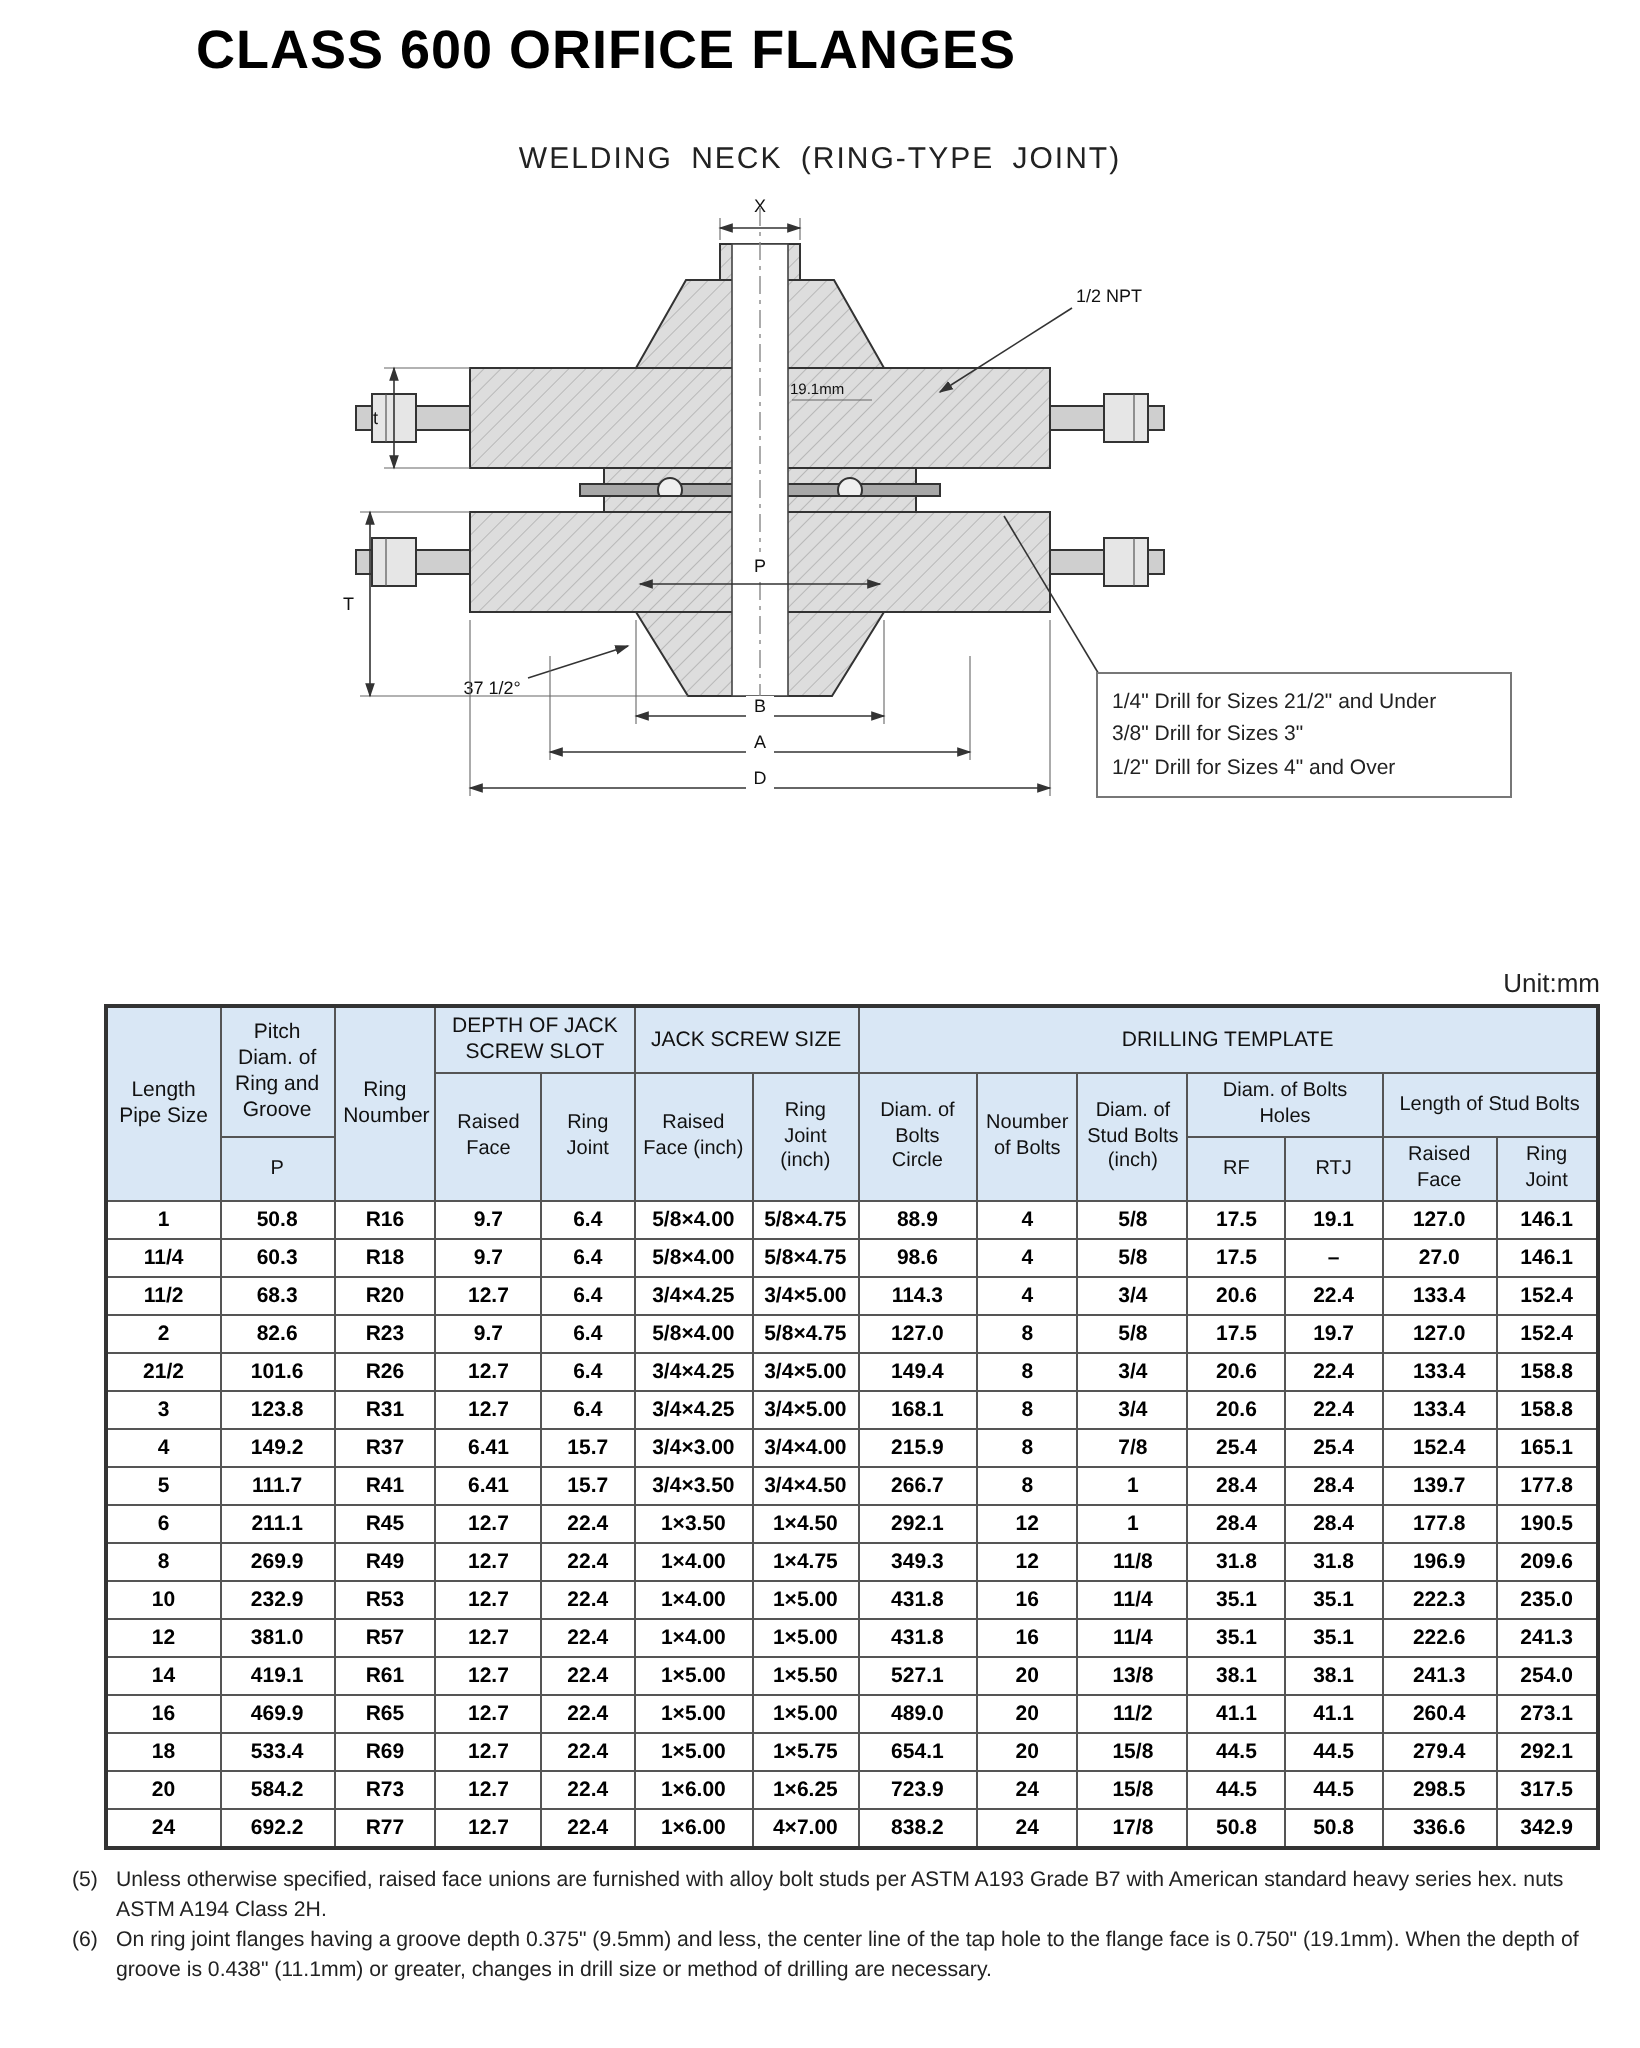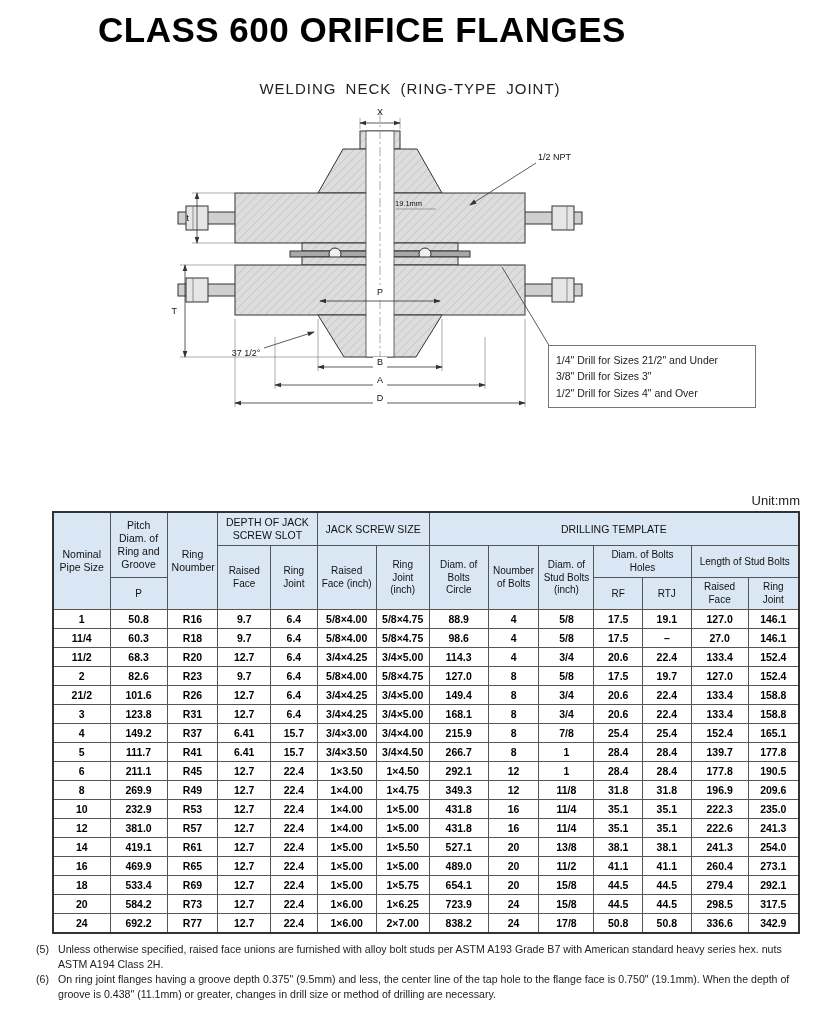--- a/index.html
+++ b/index.html
@@ -4,21 +4,21 @@
 <style>
   * { box-sizing: border-box; margin: 0; padding: 0; }
   html,body { background:#ffffff; }
   body {
     width: 820px; height: 1024px; position: relative;
     font-family: "Liberation Sans", "DejaVu Sans", sans-serif;
     color: #111; overflow: hidden;
   }
   .title {
     margin: 10px 0 0 98px;
-    font-size: 35px; font-weight: 800; letter-spacing: .5px; color:#000;
+    font-size: 27px; font-weight: 800; letter-spacing: .5px; color:#000;
   }
   .subtitle {
     margin-top: 30px; text-align: center;
     font-size: 15px; letter-spacing: 1px; word-spacing: 4px; color:#222;
   }
   .drawing {
     position: relative; width: 720px; height: 332px; margin: 8px auto 0 auto;
   }
   .drawing svg { width: 100%; height: 100%; display:block; }
   .note-box {
@@ -186,21 +186,21 @@
       <col style="width:56px">
       <col style="width:48px">
     <col style="width:52px">
       <col style="width:46px">
       <col style="width:46px">
     <col style="width:54px">
       <col style="width:48px">
   </colgroup>
   <thead>
     <tr>
-      <th rowspan="3">Nominal Pipe Size</th>
+      <th rowspan="3">Length Pipe Size</th>
       <th rowspan="2">Pitch Diam. of Ring and Groove</th>
       <th rowspan="3">Ring Noumber</th>
       <th colspan="2">DEPTH OF JACK SCREW SLOT</th>
       <th colspan="2">JACK SCREW SIZE</th>
       <th colspan="7">DRILLING TEMPLATE</th>
     </tr>
     <tr>
       <th rowspan="2">Raised Face</th>
       <th rowspan="2">Ring Joint</th>
       <th rowspan="2">Raised Face (inch)</th>
@@ -476,21 +476,21 @@
         <td>298.5</td>
         <td>317.5</td>
       </tr>
       <tr>
         <td>24</td>
         <td>692.2</td>
         <td>R77</td>
         <td>12.7</td>
         <td>22.4</td>
         <td>1×6.00</td>
-        <td>2×7.00</td>
+        <td>4×7.00</td>
         <td>838.2</td>
         <td>24</td>
         <td>17/8</td>
         <td>50.8</td>
         <td>50.8</td>
         <td>336.6</td>
         <td>342.9</td>
       </tr>
     </tbody>
 </table>

